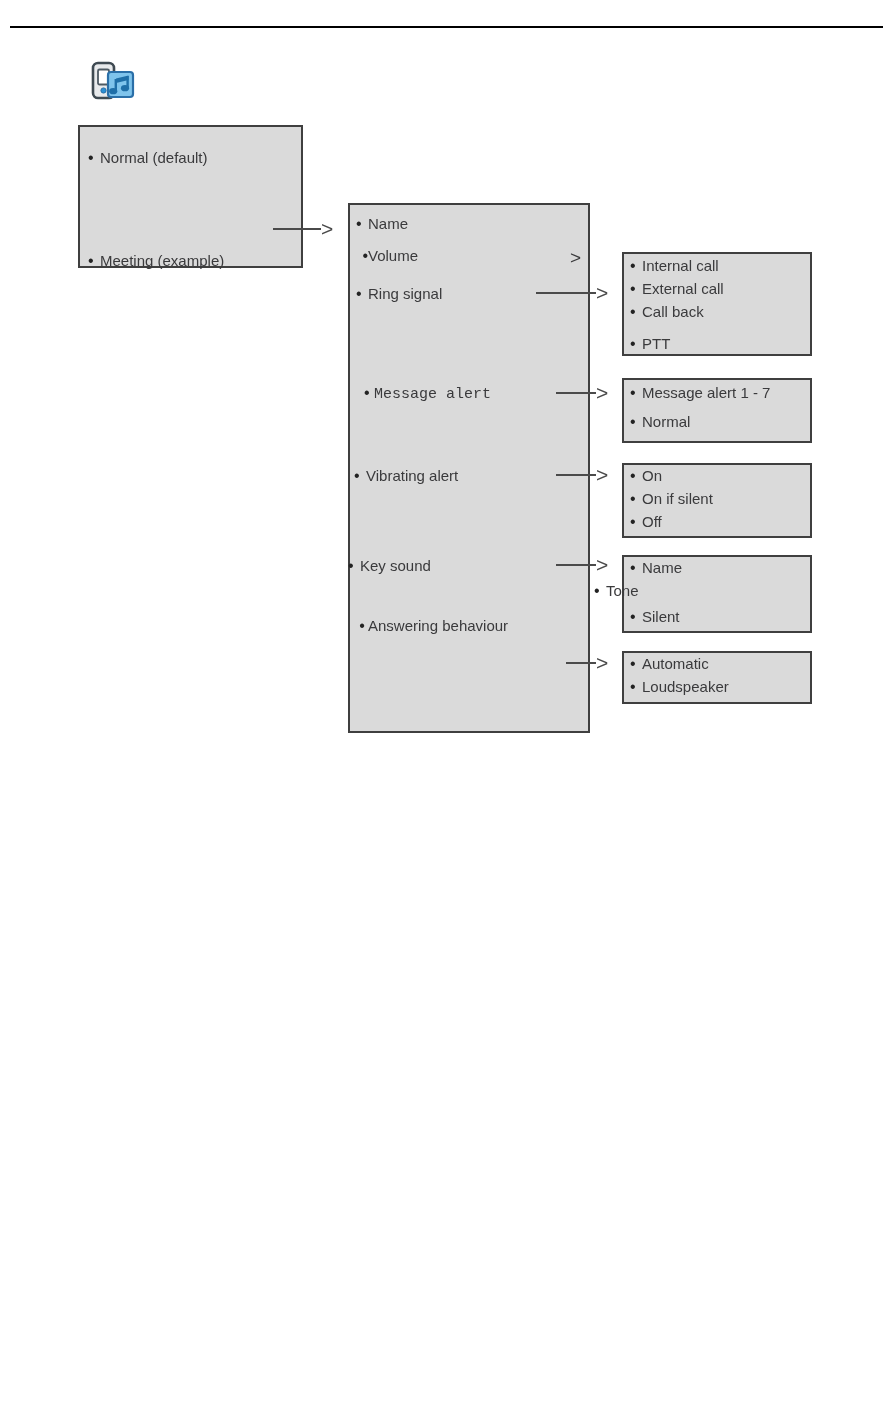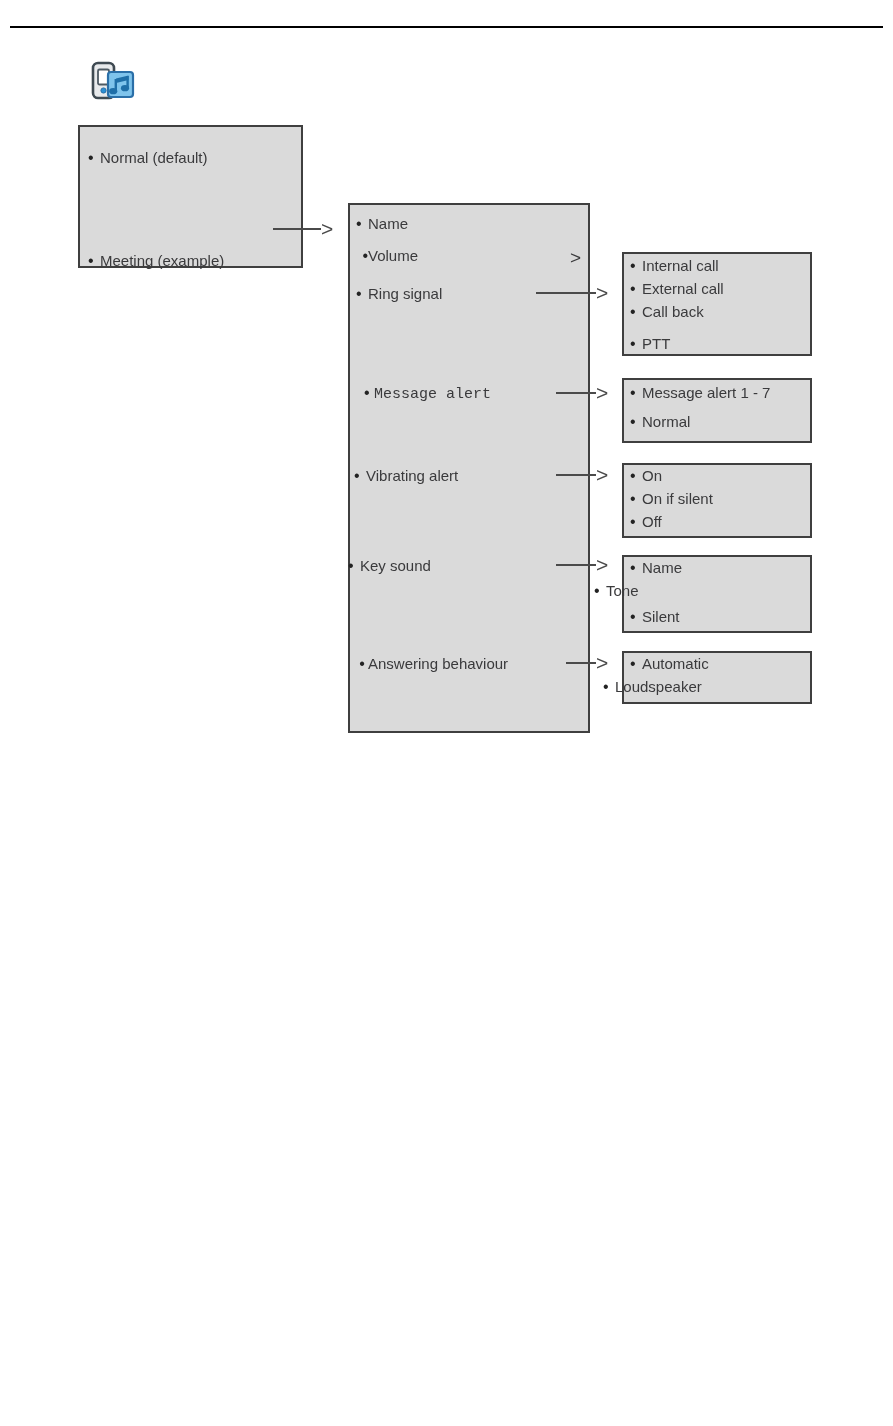--- a/index.html
+++ b/index.html
@@ -123,21 +123,21 @@
 <div class="inline-chevron" style="left:570px; top:248px;">&gt;</div>
 
 <div class="bullet" style="left:356px; top:284px;">Ring signal</div>
 
 <div class="bullet" style="left:362px; top:384px;font-family:Liberation Mono, monospace;">Message alert</div>
 
 <div class="bullet" style="left:354px; top:466px;">Vibrating alert</div>
 
 <div class="bullet" style="left:348px; top:556px;">Key sound</div>
 
-<div class="bullet" style="left:356px; top:654px;text-align:center;">Answering behaviour</div>
+<div class="bullet" style="left:356px; top:616px;text-align:center;">Answering behaviour</div>
 
 <div class="connector" style="left:536px; top:292px; width:60px;"></div>
 <div class="chevron" style="left:596px; top:282px;">&gt;</div>
 
 <div class="connector" style="left:556px; top:392px; width:40px;"></div>
 <div class="chevron" style="left:596px; top:382px;">&gt;</div>
 
 <div class="connector" style="left:556px; top:474px; width:40px;"></div>
 <div class="chevron" style="left:596px; top:464px;">&gt;</div>
 
@@ -162,13 +162,13 @@
 <div class="bullet" style="left:630px; top:489px;">On if silent</div>
 <div class="bullet" style="left:630px; top:512px;">Off</div>
 
 <div class="box" style="left:622px; top:555px; width:190px; height:78px;"></div>
 <div class="bullet" style="left:630px; top:558px;">Name</div>
 <div class="bullet" style="left:594px; top:581px;">Tone</div>
 <div class="bullet" style="left:630px; top:607px;">Silent</div>
 
 <div class="box" style="left:622px; top:651px; width:190px; height:53px;"></div>
 <div class="bullet" style="left:630px; top:654px;">Automatic</div>
-<div class="bullet" style="left:603px; top:677px;">Loudspeaker</div>
+<div class="bullet" style="left:630px; top:677px;">Loudspeaker</div>
 
 </body></html>

